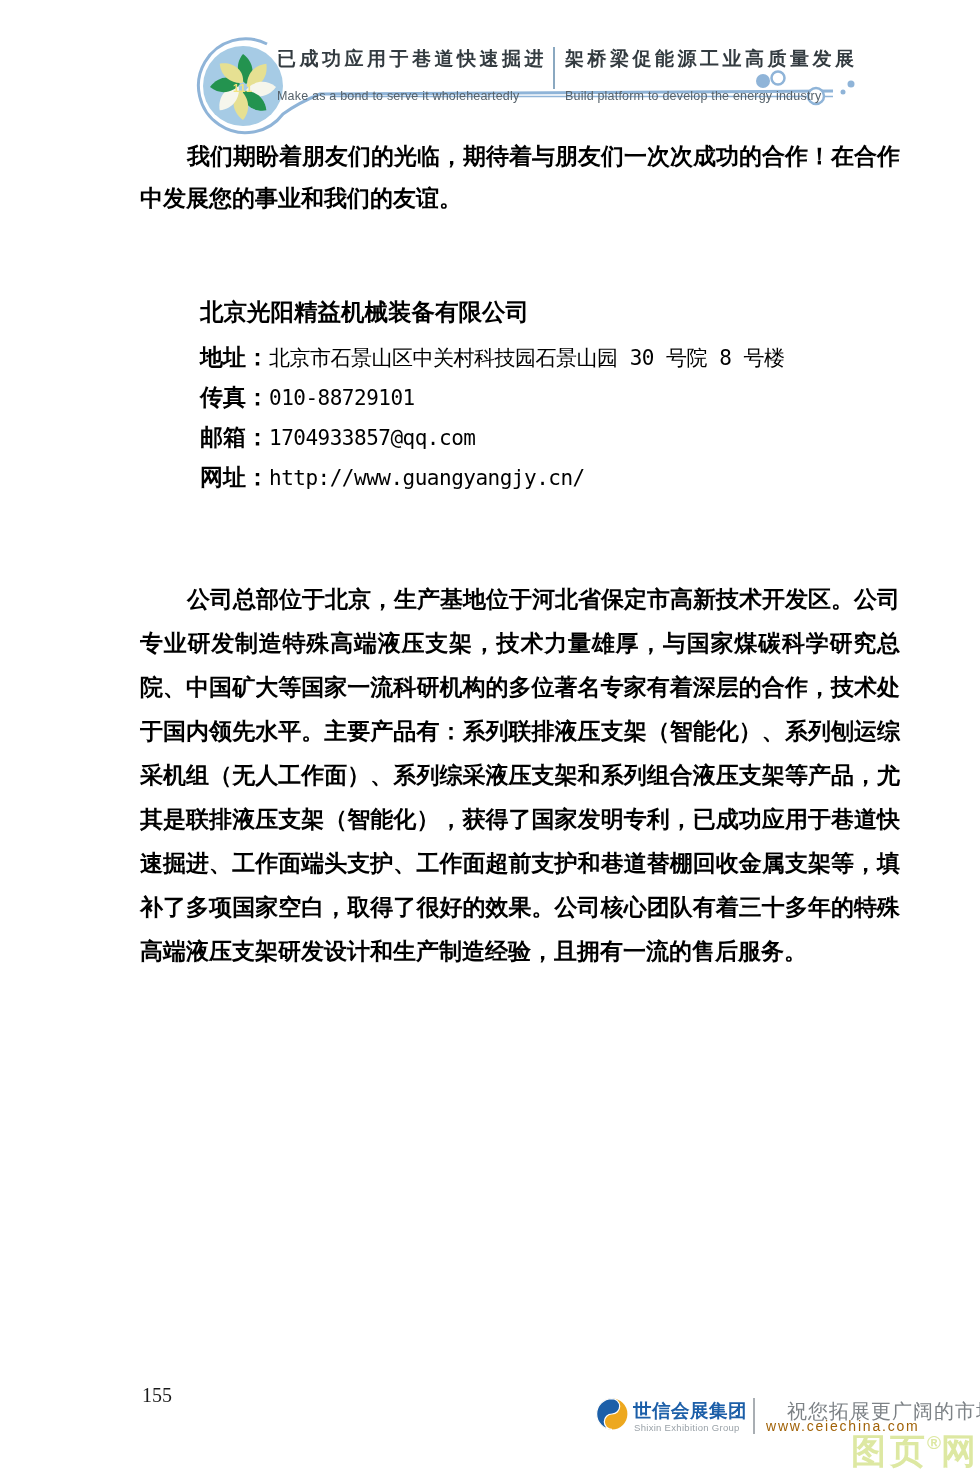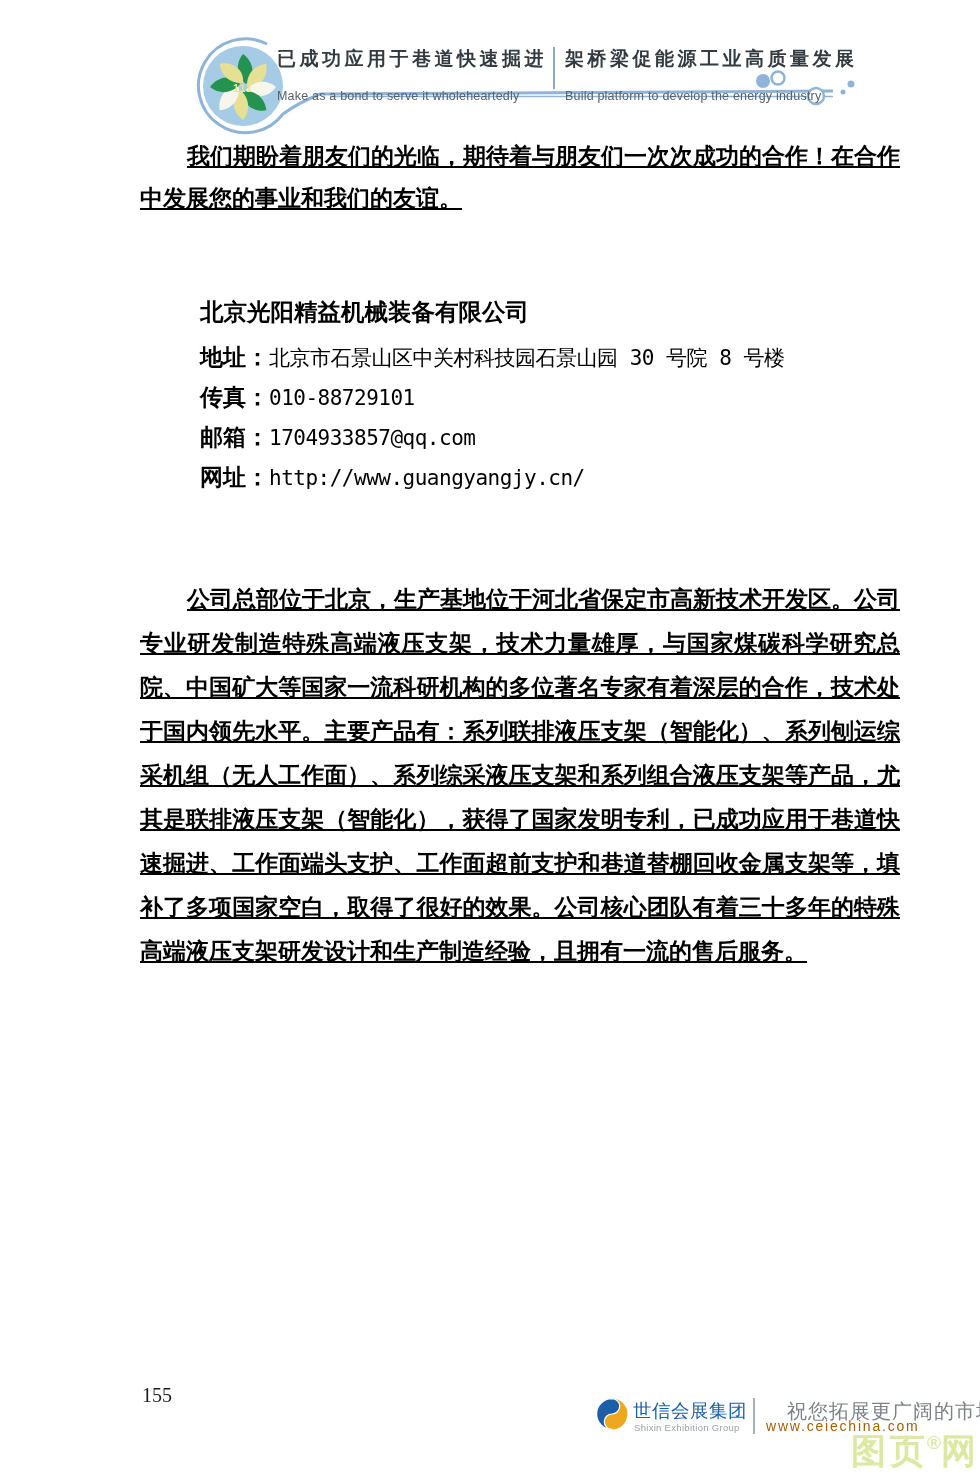--- a/index.html
+++ b/index.html
@@ -25,35 +25,35 @@
   .petal-y{fill:var(--logo_yellow,#e6e092);}
   .petal-w{fill:#f6f6ec;}
   .logo-num{fill:#f2e27a; font-size:11px; font-weight:700; letter-spacing:1px;
     font-family:"Liberation Sans",sans-serif;}
   .slogans{position:absolute; left:277px; top:46px; display:flex; align-items:flex-start;}
   .slogan .zh{font-size:19px; font-weight:700; color:var(--text_dark,#333b40); letter-spacing:3.5px; white-space:nowrap;}
   .slogan .en{font-size:12.5px; color:#55616a; margin-top:17px; letter-spacing:0.2px; white-space:nowrap;}
   .slogan-divider{width:2px; height:42px; background:#8aa8c0; margin:1px 10px 0 6px;}
   
   .cn-par{position:absolute; left:140px; width:760px; font-size:23px; line-height:42px;
-    font-weight:600; text-align:justify; margin:0; text-indent:47px;text-decoration:underline;}
+    font-weight:600; text-align:justify; margin:0; text-indent:47px;}
   #intro1{top:135px;}
   #intro2{top:219px;}
   #company-name{position:absolute; left:200px; top:296px; font-size:23.5px; font-weight:700; margin:0;}
   .contacts{position:absolute; left:200px; top:337px;}
   .contact-row{height:40px; line-height:40px; white-space:nowrap;}
   .contact-label{font-size:23px; font-weight:600;}
   .contact-value{font-family:"DejaVu Sans Mono","Liberation Mono",monospace;
     font-size:21px; font-weight:500; letter-spacing:-0.5px;}
   #profile{top:577px; line-height:44px;}
   
   .page-number{position:absolute; left:142px; top:1384px; font-size:20px;
     font-family:"Liberation Serif","DejaVu Serif",serif; color:#1a1a1a;}
   .footer-logo{position:absolute; left:596px; top:1398px;}
-  .brand-zh{position:absolute; left:633px; top:1398px; font-size:18.5px; font-weight:400;
+  .brand-zh{position:absolute; left:633px; top:1398px; font-size:18.5px; font-weight:700;
     color:var(--brand_blue,#1c5fa8); letter-spacing:0.5px; white-space:nowrap;}
   .brand-en{position:absolute; left:634px; top:1422px; font-size:9.5px; color:#9aa2a8;
     letter-spacing:0.3px; white-space:nowrap;}
   .footer-divider{position:absolute; left:753px; top:1398px; width:2px; height:36px; background:#a9aeb3;}
   .footer-tagline{position:absolute; left:787px; top:1398px; font-size:20px;
     color:var(--footer_gray,#7d8286); letter-spacing:1px; white-space:nowrap;}
   .footer-site{position:absolute; left:766px; top:1418px; font-size:14px; color:#a16207;
     letter-spacing:1.8px; white-space:nowrap;}
   .watermark{position:absolute; left:851px; top:1428px; font-size:35px; font-weight:700;
     color:var(--watermark_green,#dde8a2); letter-spacing:4px; white-space:nowrap;}

